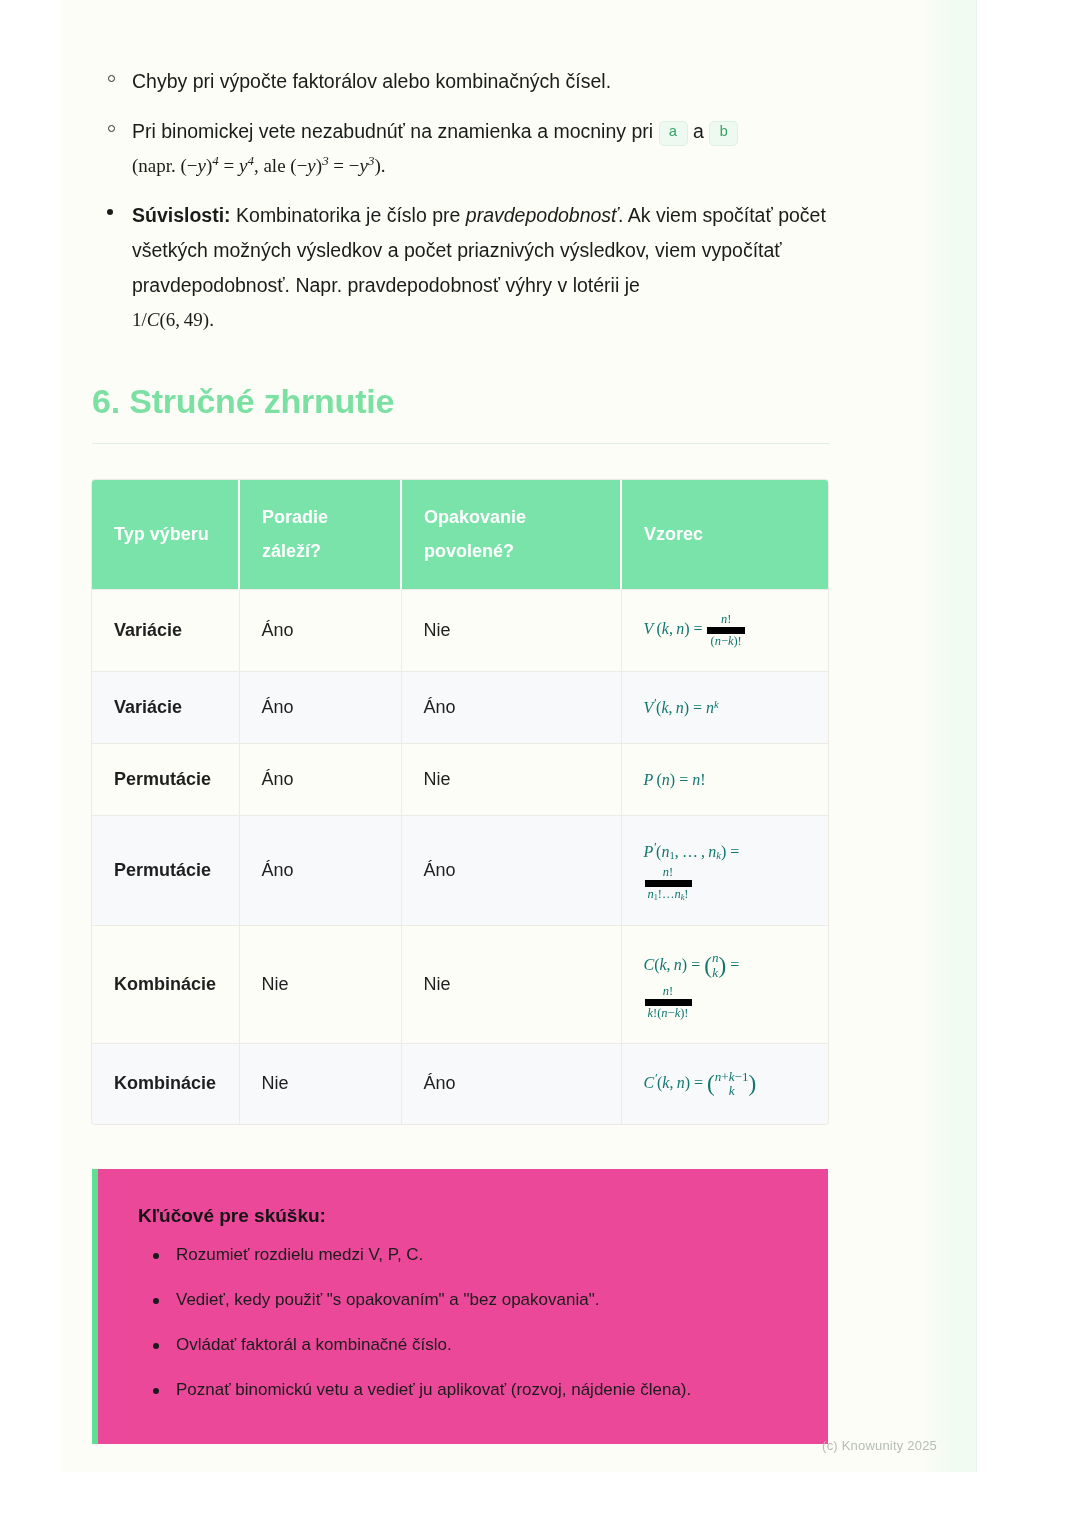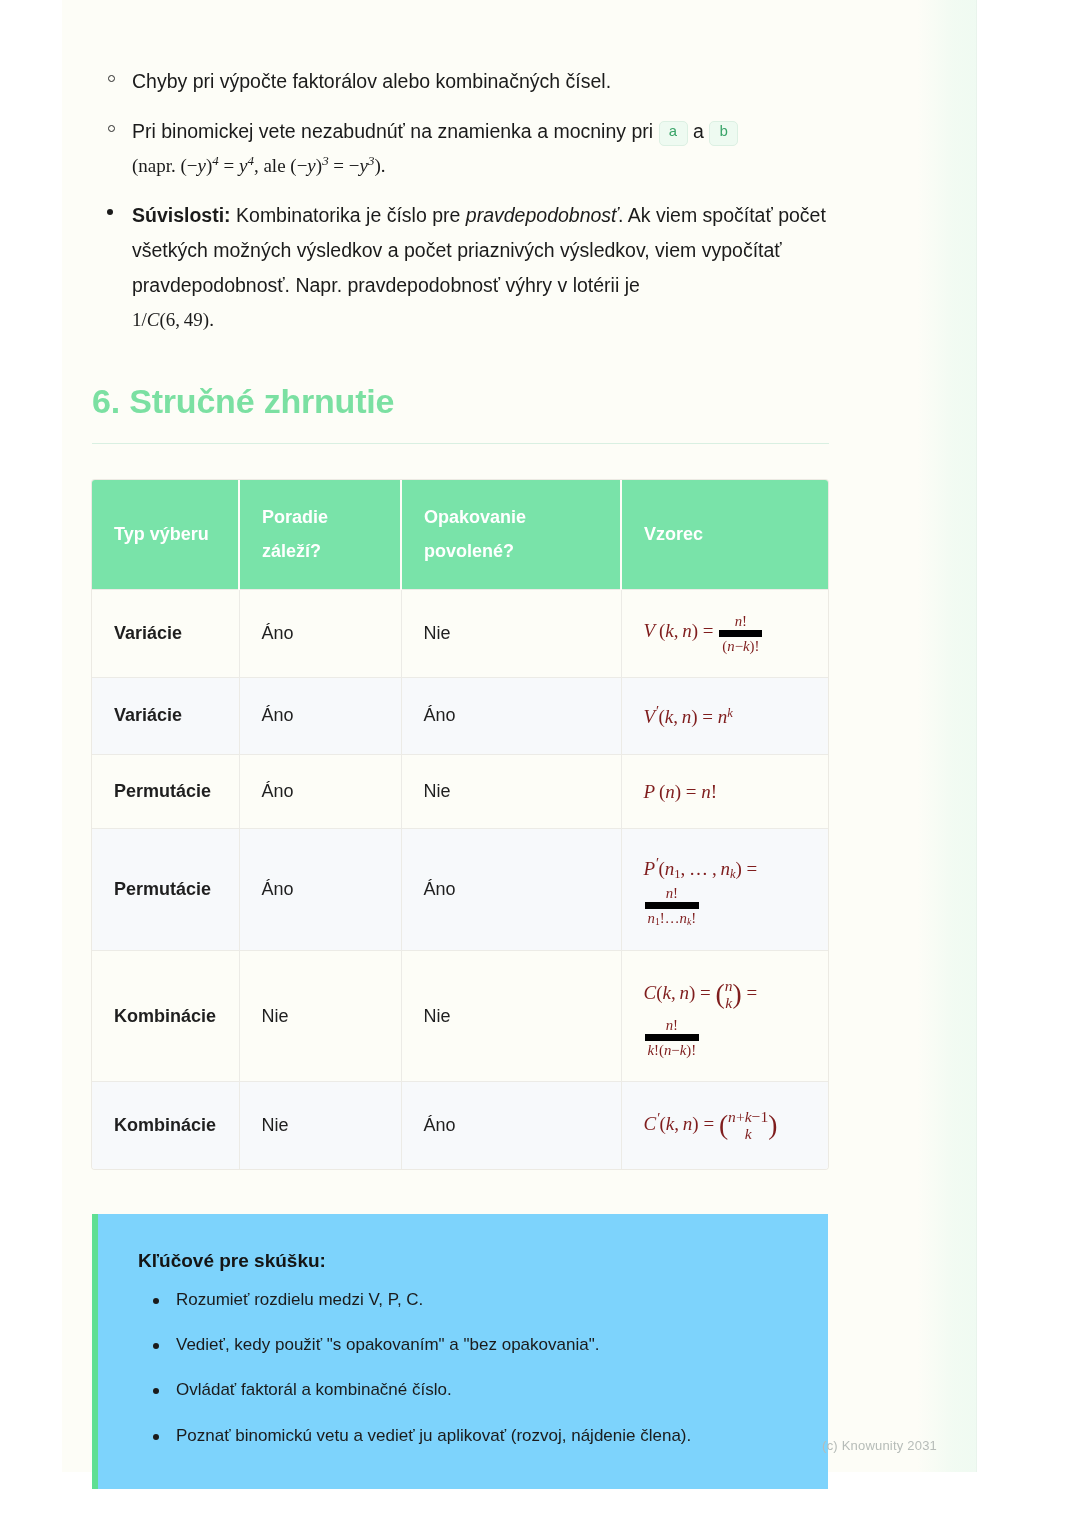--- a/index.html
+++ b/index.html
@@ -184,22 +184,22 @@
   }
   table.summary tbody td:last-child { border-right: none; }
   table.summary tbody td.typ { font-weight: 700; }
 
   table.summary tbody tr.odd td  { background: #fdfdf7; }
   table.summary tbody tr.even td { background: #f7f9fb; }
 
   
   .formula {
     font-family: "Liberation Serif", serif;
-    font-size: 19px;
-    color: #7f1d1d;
+    font-size: 16px;
+    color: #0f766e;
     line-height: 1.55;
   }
   .formula .mi { font-style: italic; }
   .formula .prime { font-style: italic; font-size: .8em; vertical-align: .45em; }
   .formula sup { font-size: .66em; vertical-align: .5em; }
   .formula sub { font-size: .66em; vertical-align: -.22em; }
 
   
   .frac {
     display: inline-block;
@@ -226,21 +226,21 @@
     vertical-align: middle;
     font-family: "Liberation Serif", serif;
   }
   .fline { display: block; }
 
   
   .keybox {
     margin-top: 45px;
     position: relative;
     width: 736px;
-    background: #7dd3fc;
+    background: #ec4899;
     border-left: 6px solid #5fdf93;
     box-sizing: border-box;
     padding: 36px 34px 40px 40px;
   }
   .keybox .kb-title {
     font-size: 19px;
     font-weight: 700;
     color: #141414;
     margin: 0 0 14px 0;
   }
@@ -426,14 +426,14 @@
         </li>
         <li>
           <span class="bullet"></span>
           <span>Poznať binomickú vetu a vedieť ju aplikovať (rozvoj, nájdenie člena).</span>
         </li>
       </ul>
     </div>
 
   </div>
 
-  <div class="footer">(c) Knowunity 2031</div>
+  <div class="footer">(c) Knowunity 2025</div>
 </div>
 
 </body></html>

